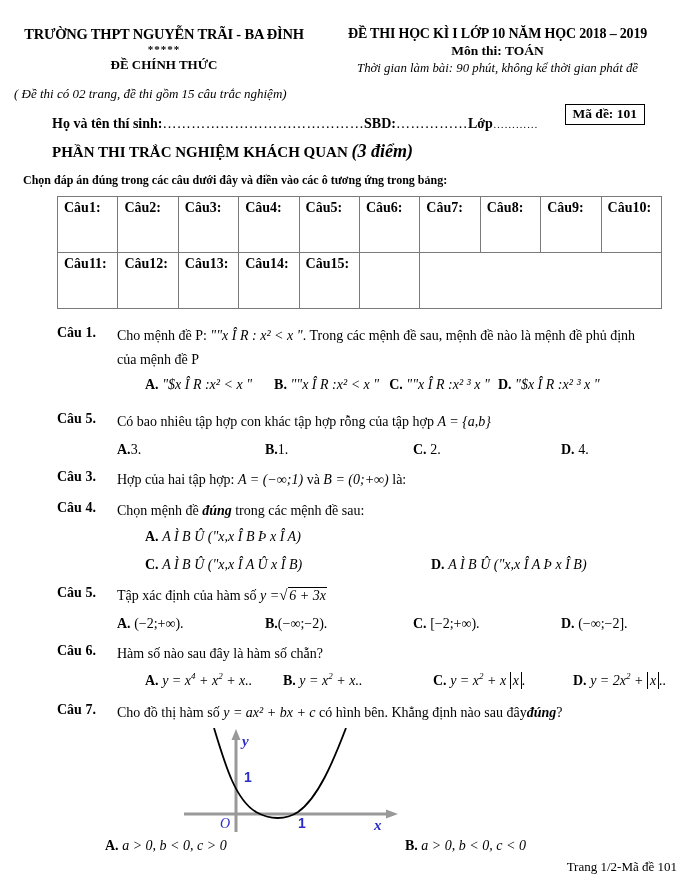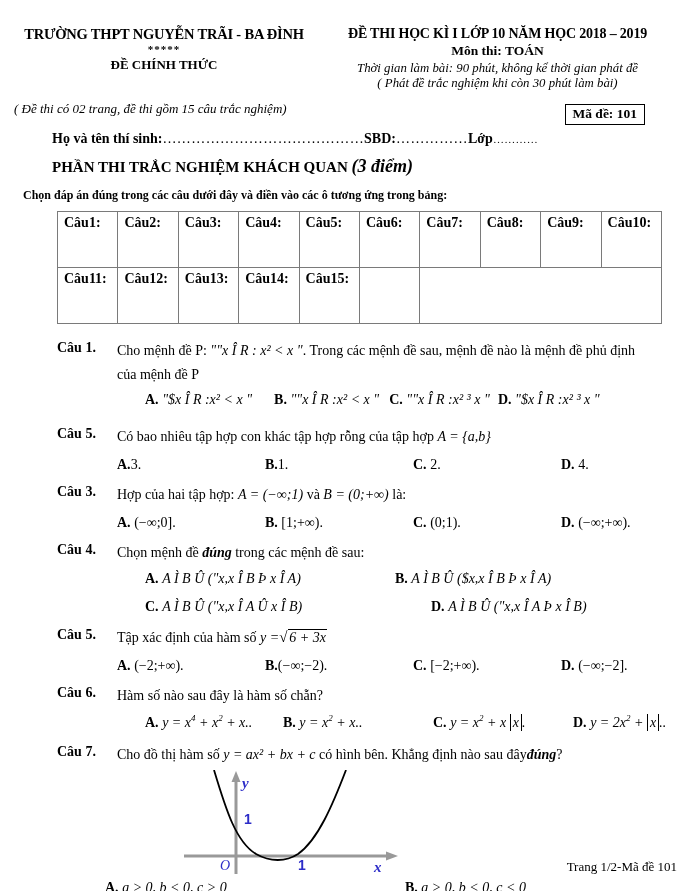--- a/index.html
+++ b/index.html
@@ -108,21 +108,20 @@
   <div class="header">
     <div class="hdr-left">
       <div class="school">TRƯỜNG THPT NGUYỄN TRÃI - BA ĐÌNH</div>
       <div class="stars">*****</div>
       <div class="official">ĐỀ CHÍNH THỨC</div>
     </div>
     <div class="hdr-right">
       <div class="exam-title">ĐỀ THI HỌC KÌ I LỚP 10 NĂM HỌC 2018 – 2019</div>
       <div class="subject">Môn thi: TOÁN</div>
       <div class="duration">Thời gian làm bài: 90 phút, không kể thời gian phát đề</div>
-      <div class="handout">( Phát đề trắc nghiệm khi còn 30 phút làm bài)</div>
     </div>
   </div>
 
   <div class="pages-note">( Đề thi có 02 trang, đề thi gồm 15 câu trắc nghiệm)</div>
 
   <div class="code-box">Mã đề: 101</div>
 
   <div class="namerow">
     <span>Họ và tên thí sinh:</span><span class="dotfill">……………………………………</span><span>SBD:</span><span class="dotfill">……………</span><span>Lớp</span><span class="dotsmall">…………</span>
   </div>
@@ -221,57 +220,35 @@
   <div class="q" style="margin-top:9px;">
     <div class="qlabel">Câu 3.</div>
     <div class="qbody">
       <div class="stem">
         <span>Hợp của hai tập hợp:</span>
         <i class="v">A = (−∞;1)</i>
         <span>và</span>
         <i class="v">B = (0;+∞)</i>
         <span>là:</span>
       </div>
-      <div class="opts" style="margin-top:6px;">
-        <div class="opt" style="width:148px;">
-          <span class="ol">A.</span>
-          <span>(−∞;0].</span>
-        </div>
-        <div class="opt" style="width:148px;">
-          <span class="ol">B.</span>
-          <span>[1;+∞).</span>
-        </div>
-        <div class="opt" style="width:148px;">
-          <span class="ol">C.</span>
-          <span>(0;1).</span>
-        </div>
-        <div class="opt">
-          <span class="ol">D.</span>
-          <span>(−∞;+∞).</span>
-        </div>
-      </div>
     </div>
   </div>
 
   <div class="q" style="margin-top:9px;">
     <div class="qlabel">Câu 4.</div>
     <div class="qbody">
       <div class="stem">
         <span>Chọn mệnh đề</span>
         <b class="ital">đúng</b>
         <span>trong các mệnh đề sau:</span>
       </div>
       <div class="opts" style="margin-top:5px;">
         <div class="opt" style="width:250px;margin-left:28px;">
           <span class="ol">A.</span>
           <i class="v">A Ì B Û ("x,x Î B Þ x Î A)</i>
-        </div>
-        <div class="opt">
-          <span class="ol">B.</span>
-          <i class="v">A Ì B Û ($x,x Î B Þ x Î A)</i>
         </div>
       </div>
       <div class="opts" style="margin-top:7px;gap:36px;">
         <div class="opt" style="width:250px;margin-left:28px;">
           <span class="ol">C.</span>
           <i class="v">A Ì B Û ("x,x Î A Û x Î B)</i>
         </div>
         <div class="opt">
           <span class="ol">D.</span>
           <i class="v">A Ì B Û ("x,x Î A Þ x Î B)</i>

